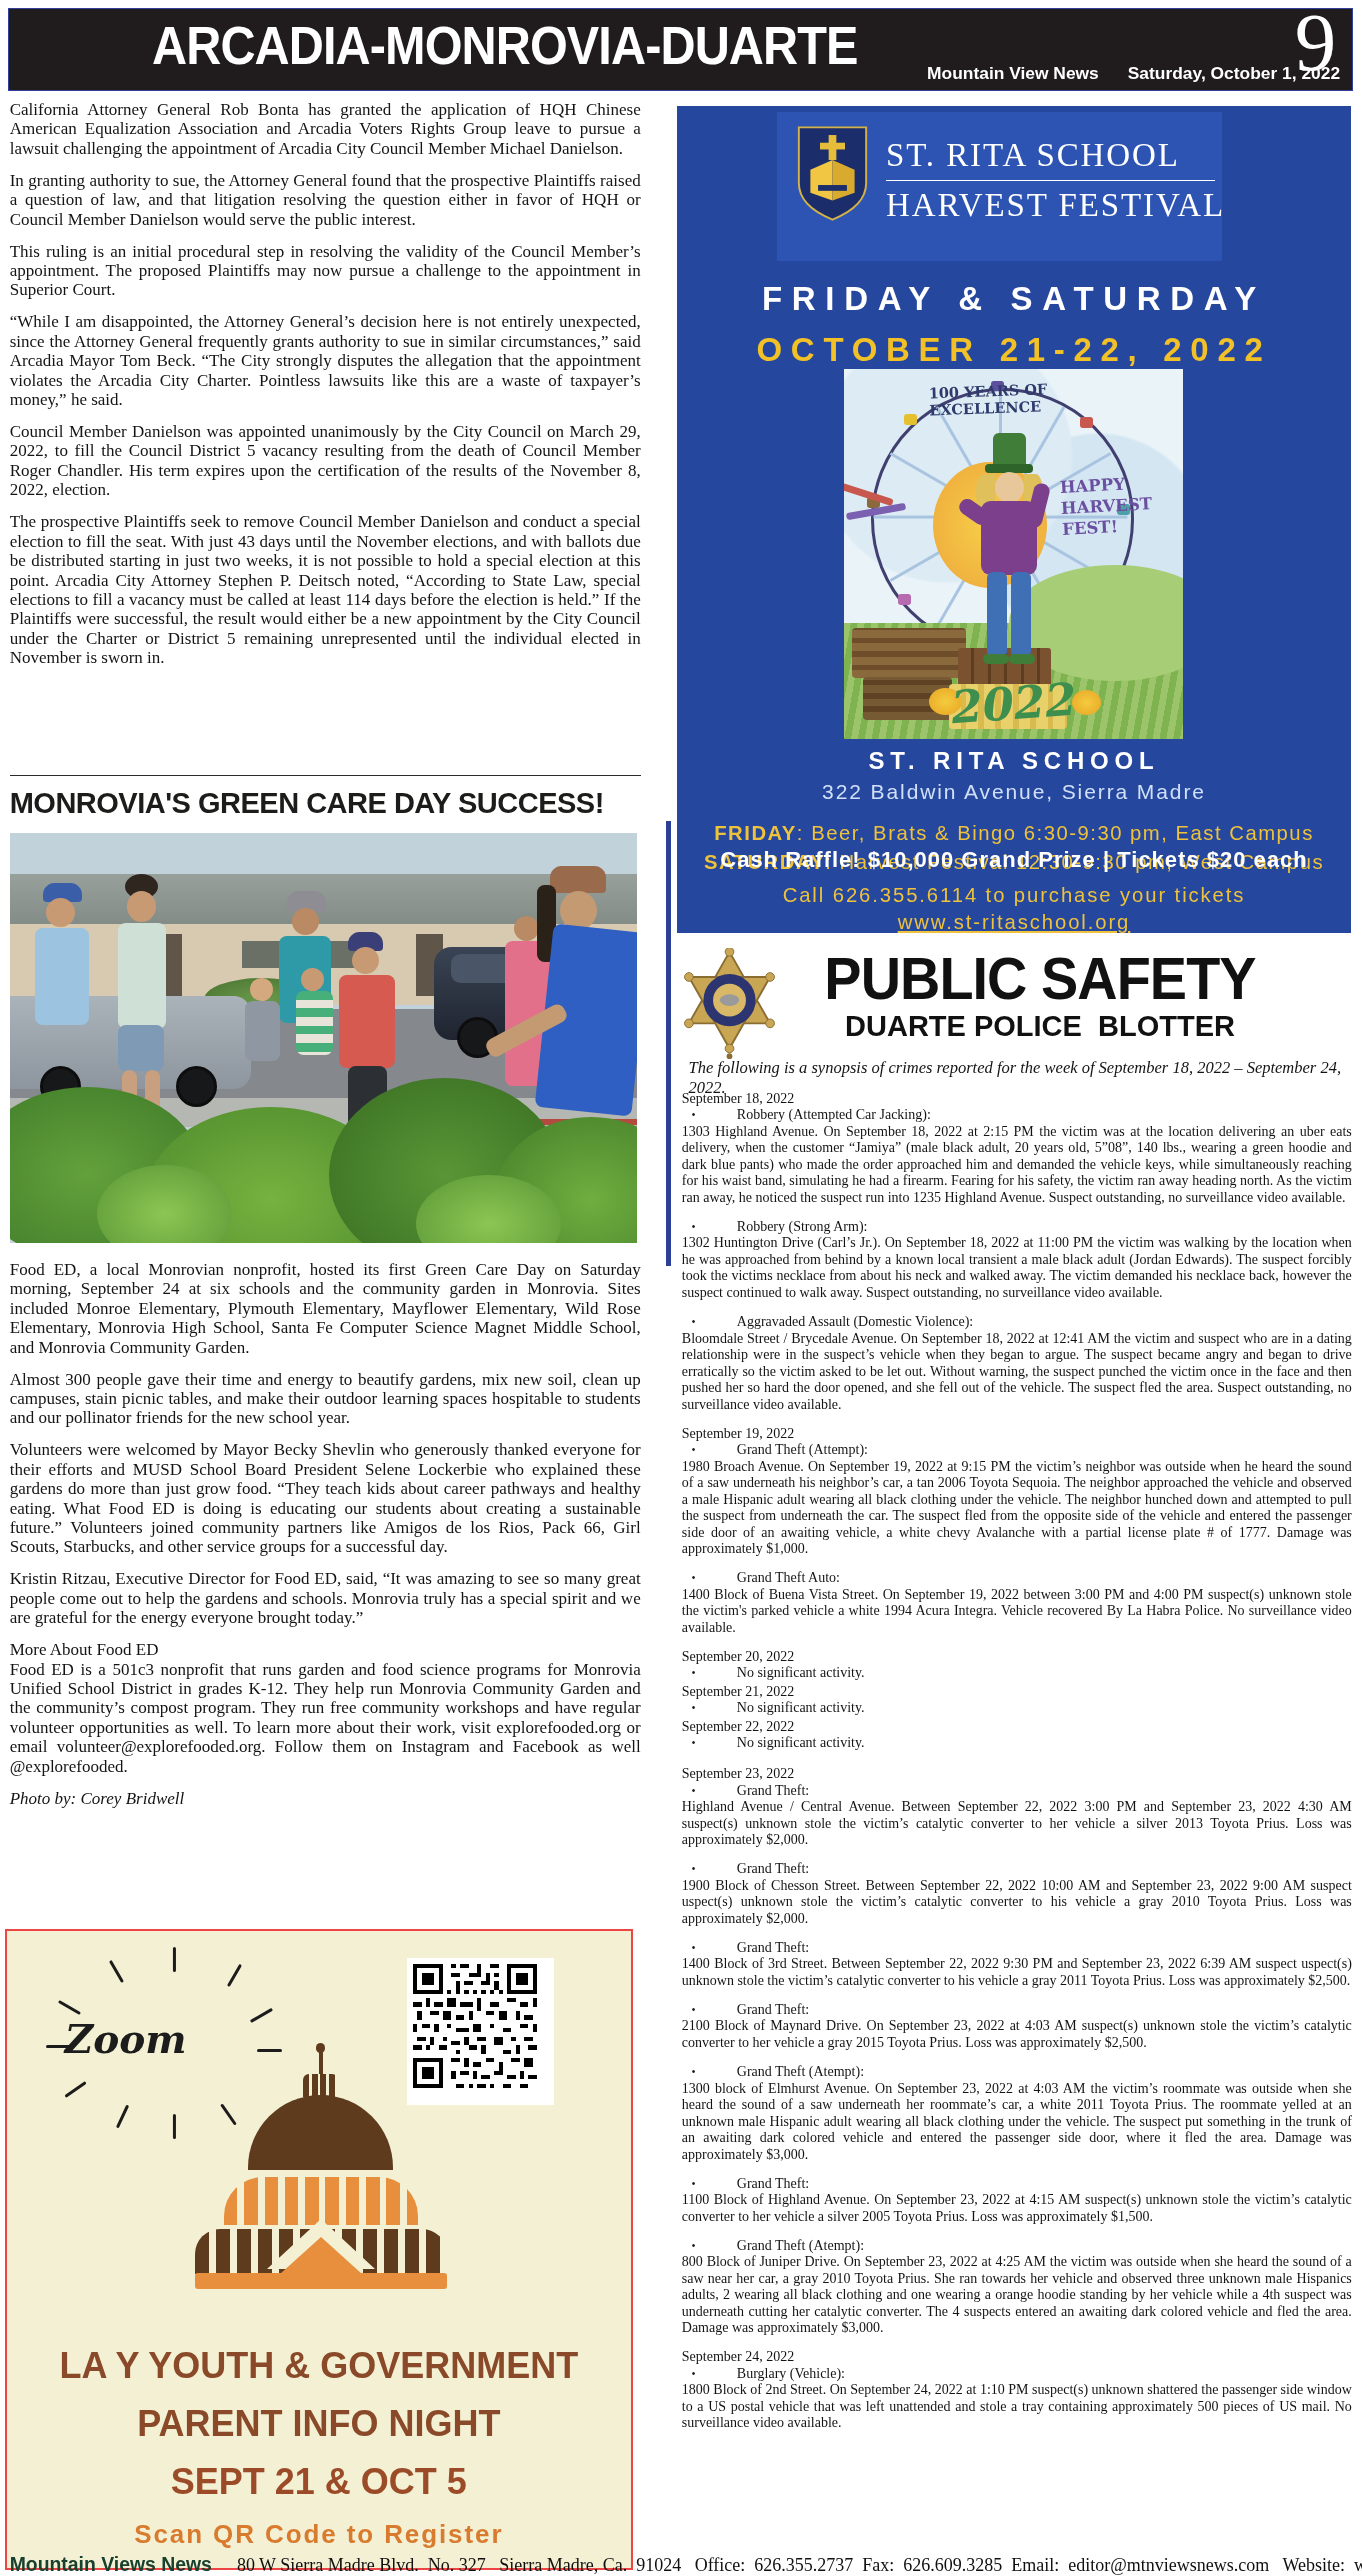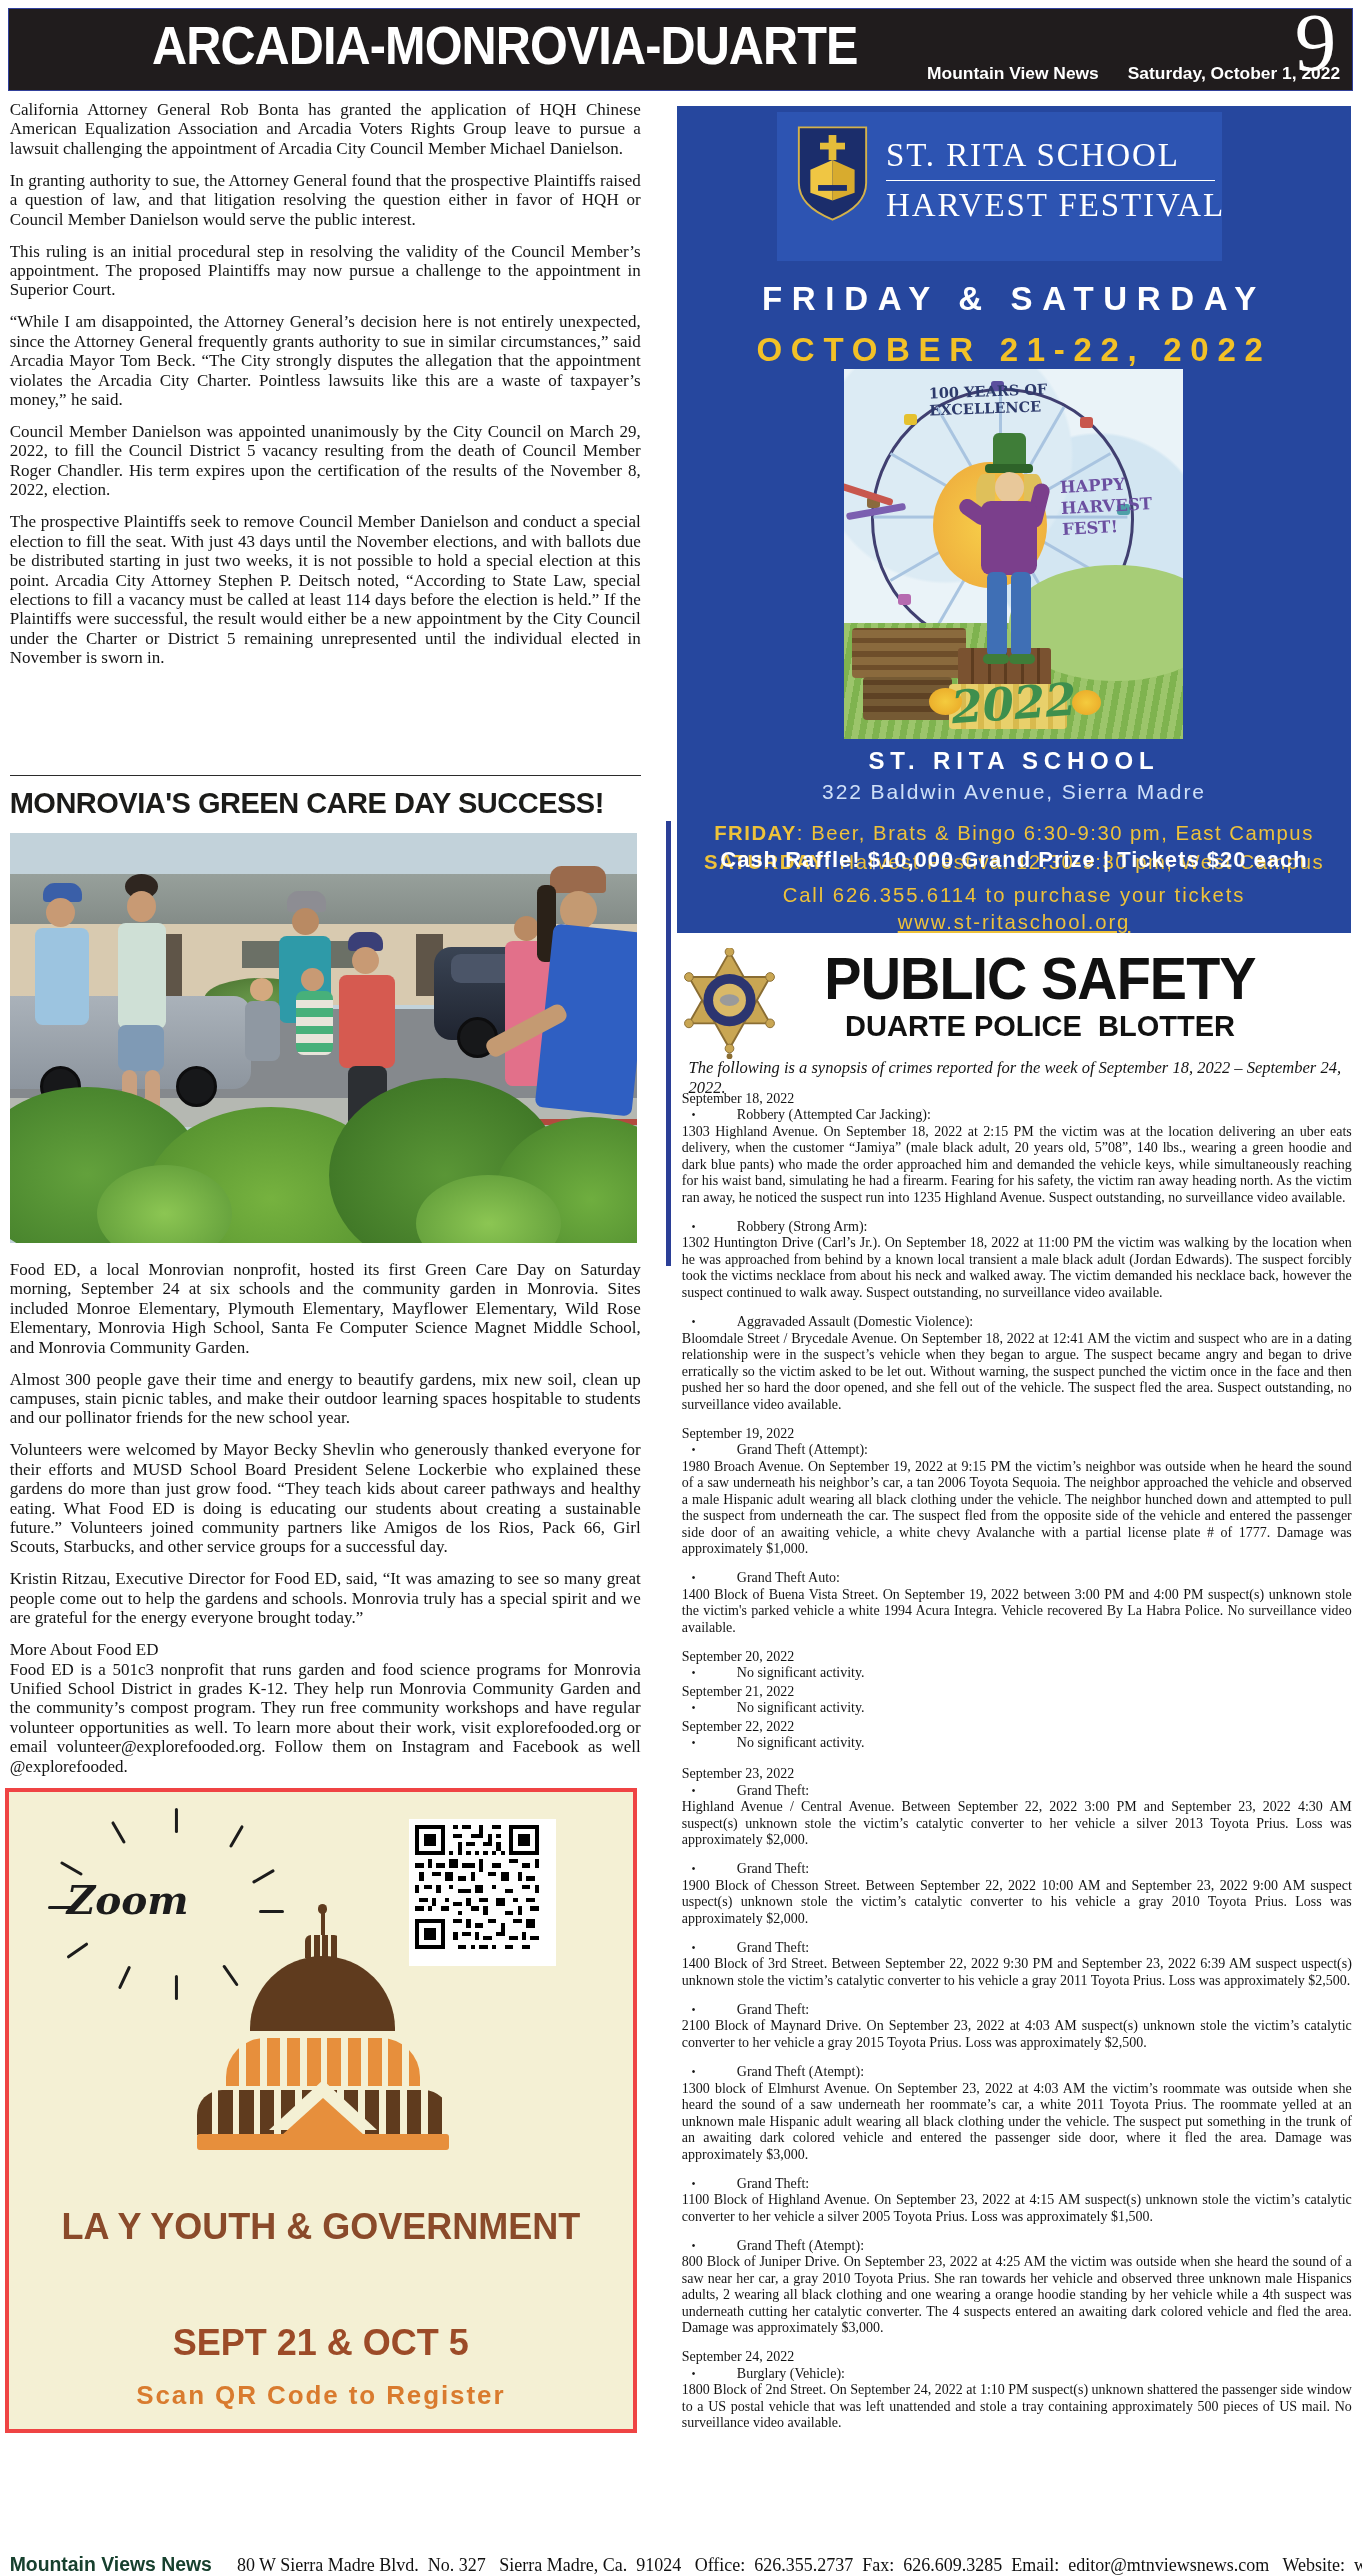--- a/index.html
+++ b/index.html
@@ -99,21 +99,21 @@
   .ps-sub{position:absolute;left:87px;top:66px;width:552px;text-align:center;font-family:"Liberation Sans",sans-serif;font-weight:bold;font-size:29px;color:#111;white-space:pre;}
   .ps-intro{position:absolute;left:11.6px;top:114px;width:666px;font-style:italic;font-size:16.5px;}
   .entries{position:absolute;left:4.8px;top:145px;width:670px;font-size:14px;line-height:16.5px;}
   .entry .e-date{margin-top:1.9px;}
   .e-head{position:relative;padding-left:55px;}
   .e-bullet{position:absolute;left:9.7px;top:1px;font-size:11.6px;}
   .e-body{text-align:justify;margin-bottom:12.6px;}
   .spacer{height:12.6px;}
 
   
-  .ad-y{position:absolute;left:4.8px;top:1788px;width:624px;height:637px;background:#f4f0d4;border:4px solid #ef4444;font-family:"Liberation Sans",sans-serif;}
+  .ad-y{position:absolute;left:4.8px;top:1929px;width:624px;height:637px;background:#f4f0d4;border:2px solid #ef4444;font-family:"Liberation Sans",sans-serif;}
   .zoom-word{position:absolute;left:58px;top:85px;font-family:"DejaVu Serif",serif;font-style:italic;font-weight:bold;font-size:39px;color:#1c1c1c;}
   .ray{position:absolute;width:25px;height:2.9px;background:#1c1c1c;border-radius:1.9px;}
   .qr{position:absolute;right:77px;top:27px;width:135px;height:135px;background:#fff;padding:5.8px;}
   .capitol{position:absolute;left:188px;top:116px;width:252px;height:242px;}
   .cap-ant{position:absolute;left:124px;top:0;width:3.9px;height:29px;background:#5f3b1e;}
   .cap-ball{position:absolute;left:121px;top:-3.9px;width:9.7px;height:9.7px;border-radius:50%;background:#5f3b1e;}
   .cap-cup{position:absolute;left:108px;top:27px;width:35px;height:23px;background:repeating-linear-gradient(90deg,#5f3b1e 0 5.8px,#f4f0d4 5.8px 8.7px);border-radius:5.8px 5.8px 0 0;}
   .cap-dome{position:absolute;left:53px;top:48px;width:145px;height:75px;background:#5f3b1e;border-radius:145px 145px 0 0;}
   .cap-band1{position:absolute;left:29px;top:130px;width:194px;height:48px;background:repeating-linear-gradient(90deg,#e78f3c 0 13.5px,#f4f0d4 13.5px 20.3px);border-radius:39px 39px 0 0;}
   .cap-band2{position:absolute;left:0;top:182px;width:252px;height:45px;background:repeating-linear-gradient(90deg,#5f3b1e 0 14.5px,#f4f0d4 14.5px 21px);border-radius:25px 25px 0 0;}
@@ -587,20 +587,21 @@
         <div class="cap-ant"></div>
         <div class="cap-cup"></div>
       <div class="cap-dome"></div>
       <div class="cap-band1"></div>
       <div class="cap-band2"></div>
       <div class="cap-pedo"></div>
         <div class="cap-pedi"></div>
       <div class="cap-base"></div>
     </div>
     <div class="y1">LA Y YOUTH &amp; GOVERNMENT</div>
+    <div class="y2">PARENT INFO NIGHT</div>
     <div class="y3">SEPT 21 &amp; OCT 5</div>
     <div class="y4">Scan QR Code to Register</div>
   </div>
 
   <div class="footer">
     <span class="foot-name">Mountain Views News</span>
     <span class="foot-info">80 W Sierra Madre Blvd.  No. 327   Sierra Madre, Ca.  91024   Office:  626.355.2737  Fax:  626.609.3285  Email:  editor@mtnviewsnews.com   Website:  www.mtnviewsnews.com</span>
   </div>
 
 </div>

